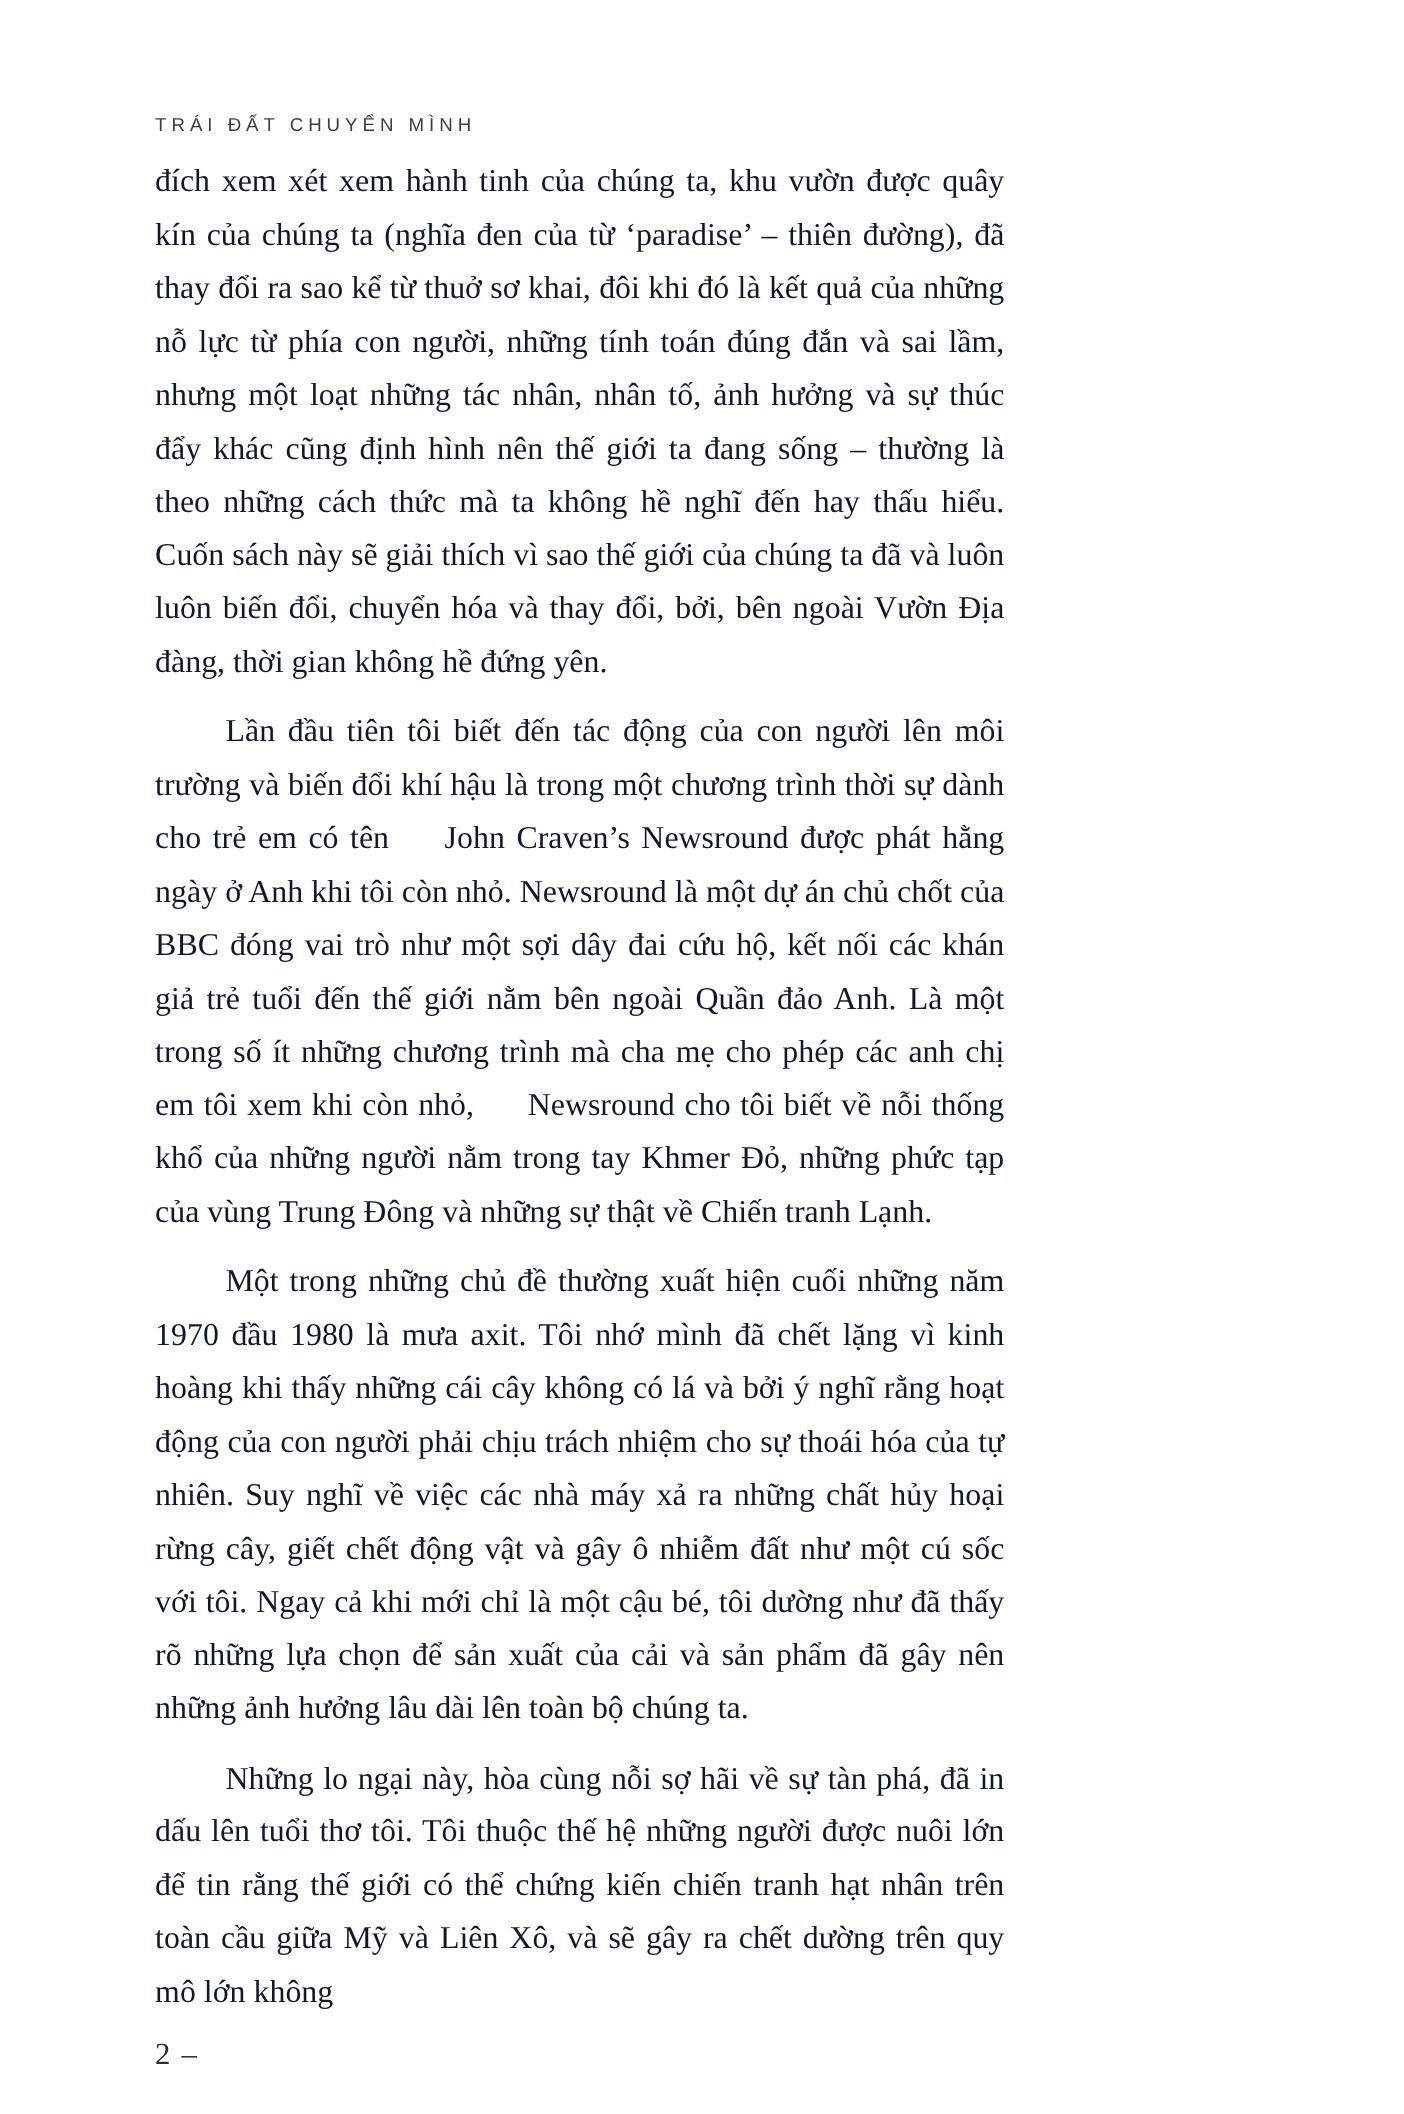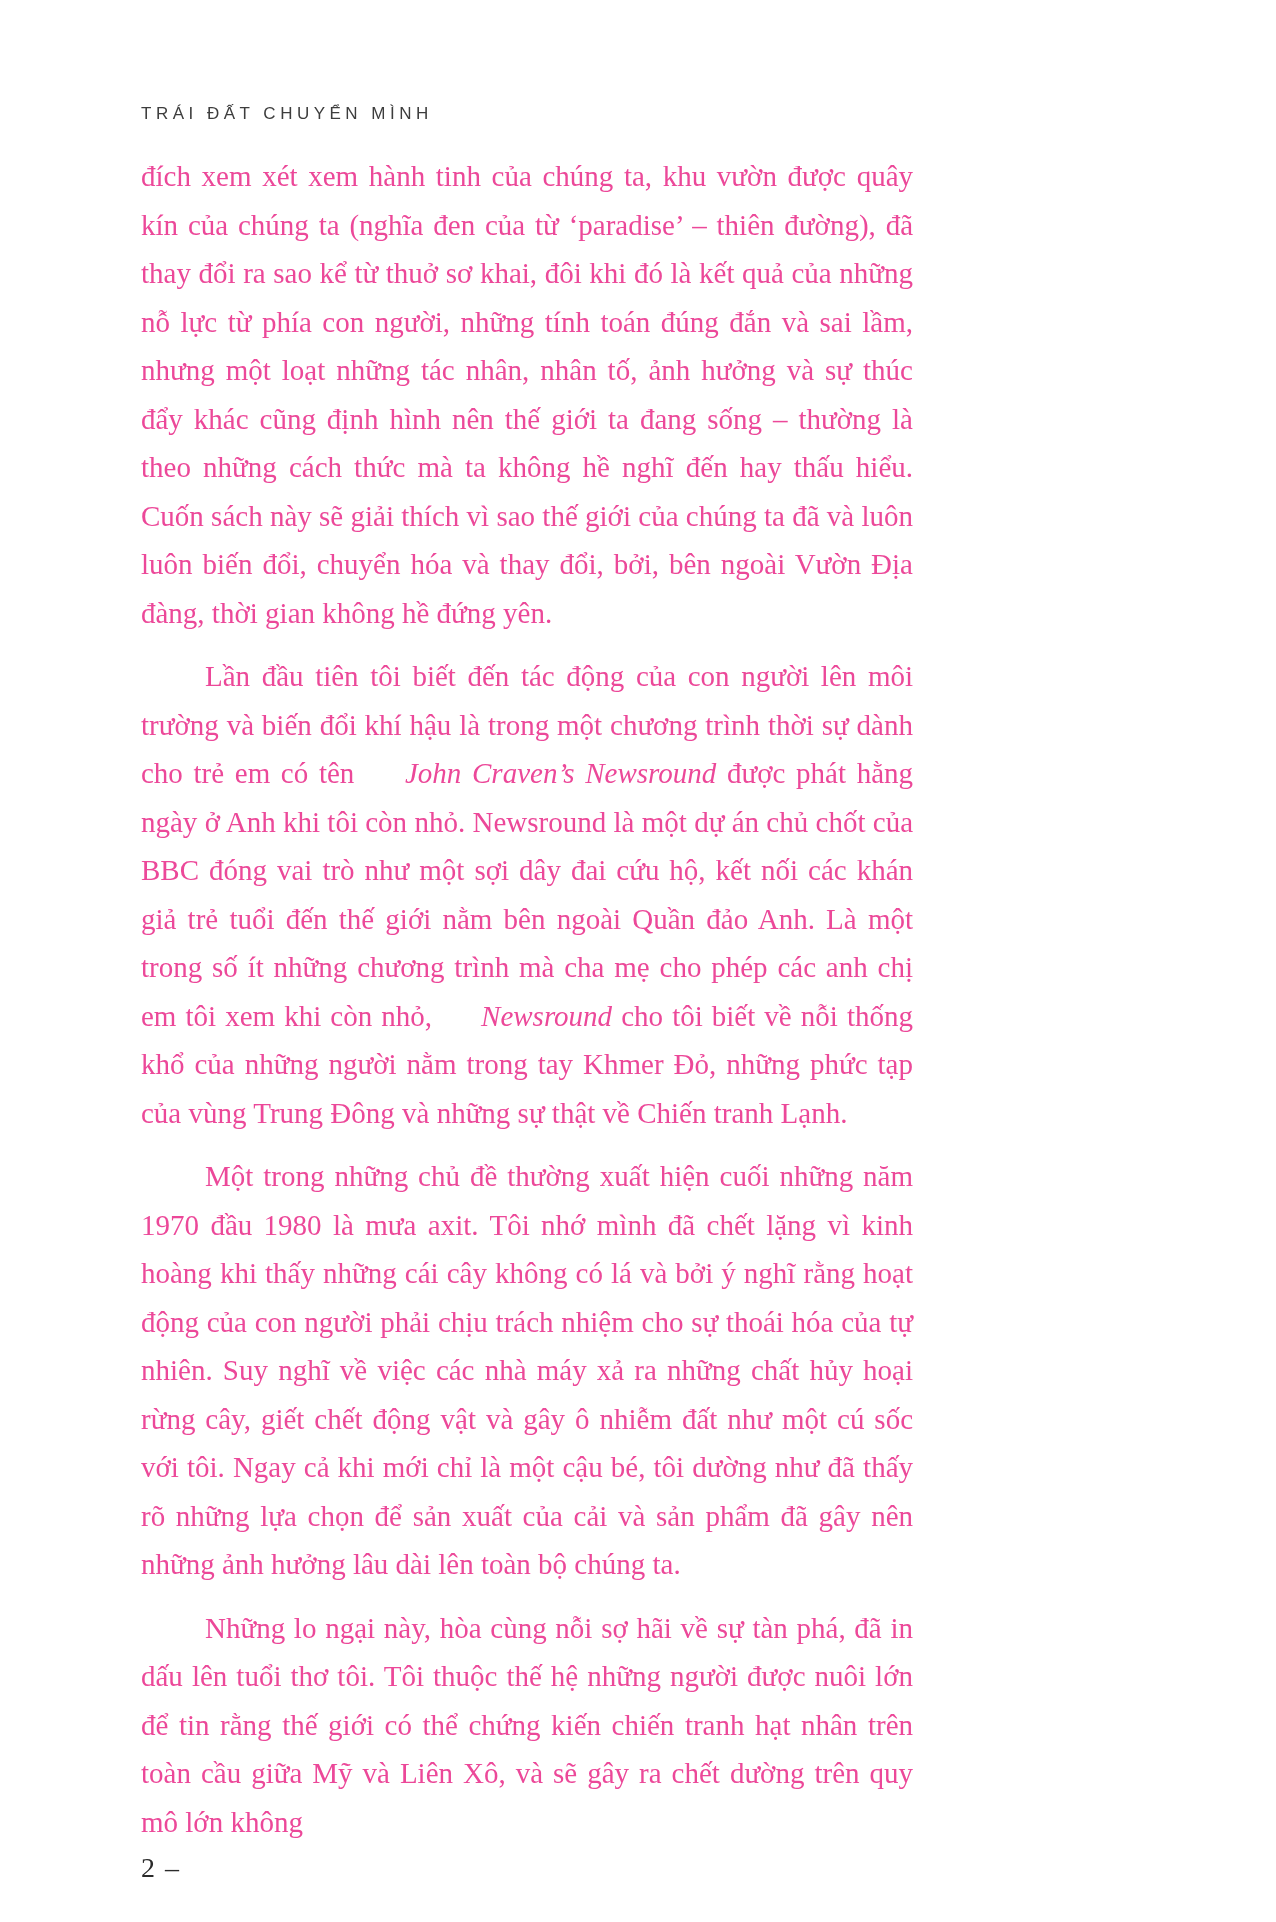--- a/index.html
+++ b/index.html
@@ -19,38 +19,37 @@
     top: 104px;
     left: 141px;
     font-family: "Liberation Sans", "DejaVu Sans", sans-serif;
     font-size: 17px;
     font-weight: 400;
     letter-spacing: 4.5px;
     color: #3d3d3d;
   }
   .content {
     position: absolute;
-    top: 152px;
+    top: 141px;
     left: 141px;
     width: 772px;
     font-family: "Liberation Serif", "DejaVu Serif", serif;
     font-size: 29px;
     line-height: 48.5px;
-    color: #ec4899;
+    color: #0f172a;
     text-align: justify;
     hyphens: none;
   }
   .content p {
     margin: 0 0 15px 0;
   }
   .content p.indent {
     text-indent: 64px;
   }
   .italic {
-    font-style: italic;
     margin-left: 40px;
   }
   .footer {
     position: absolute;
     left: 141px;
     top: 1852px;
     font-family: "Liberation Serif", "DejaVu Serif", serif;
     font-size: 28px;
     color: #2b2b2b;
   }

